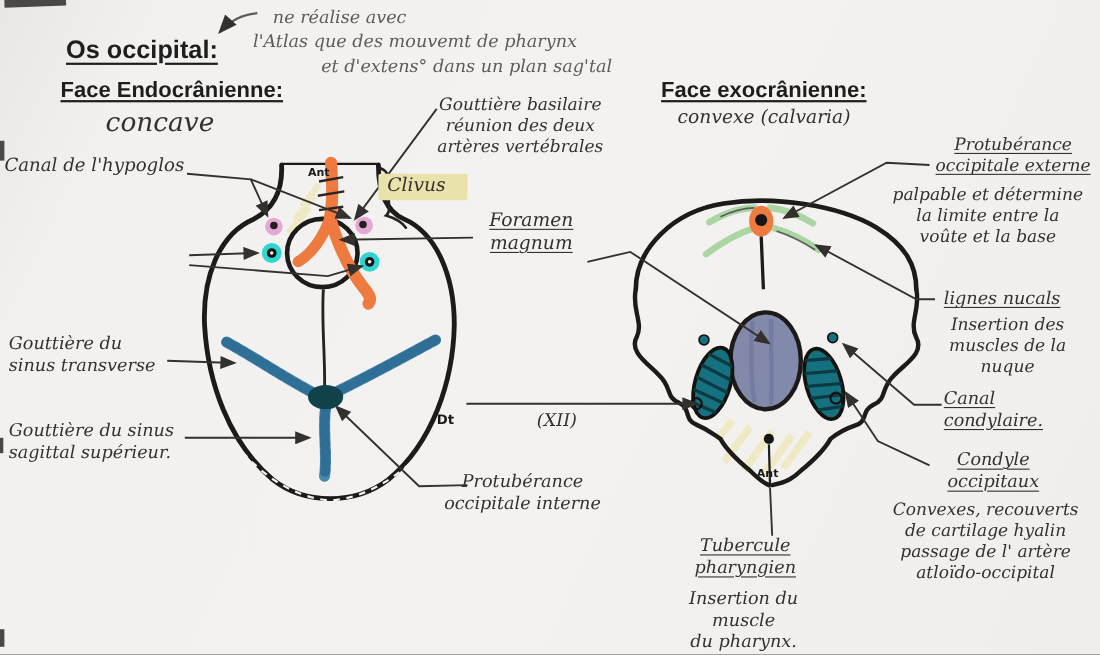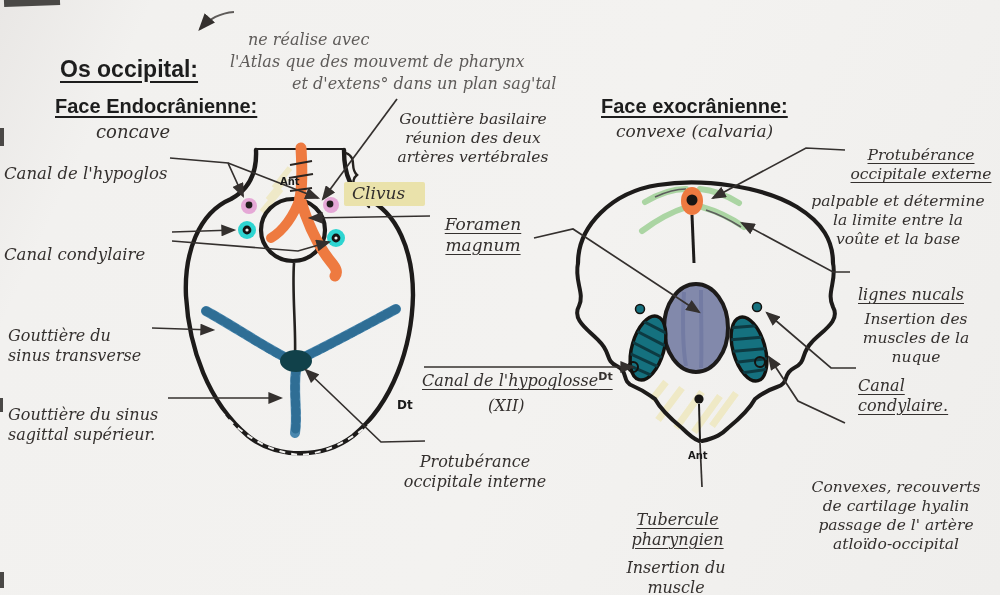--- a/index.html
+++ b/index.html
@@ -2,21 +2,21 @@
 <html style="--ink: #34302e; --pencil: #5e5b59; --orange: #ee7a40; --highlight: #eae2ab; --paleyellow: #efe9c4; --green: #a4d29b; --sinusblue: #4a87ae; --sinusdark: #2f6e95; --fmblue: #8289ab; --teal: #15717f; --darkteal: #11414a; --pink: #e5a8d6; --cyan: #2ed5d1; --paper: #f2f1ef;"><head>
 <meta charset="utf-8">
 <style>
   html,body{margin:0;padding:0;background:#888;}
   #page{
     position:relative;width:1000px;height:595px;overflow:hidden;
     background:
       linear-gradient(115deg, #e9e7e5 0%, #f2f1ef 12%, #f3f2f0 55%, #efeeec 100%);
     font-family:"Liberation Sans", sans-serif;
   }
-  .abs{position:absolute;margin-top:24px;}
+  .abs{position:absolute;}
   .printed{font-family:"Liberation Sans", sans-serif;color:#1d1d1d;}
   .hw{
     font-family:"DejaVu Serif", serif;font-style:italic;
     color:var(--ink);white-space:pre-line;line-height:1.22;
   }
   .pencil{color:var(--pencil);}
   .ul{text-decoration:underline;text-underline-offset:3px;text-decoration-thickness:1.4px;}
   .ctr{text-align:center;}
   .title{font-size:23px;font-weight:bold;text-decoration:underline;text-underline-offset:4px;}
   .heading{font-size:20px;font-weight:600;text-decoration:underline;text-underline-offset:3px;}
@@ -196,59 +196,59 @@
       <path d="M700,443 L702,487"></path>
       <path d="M845,150 L806,148 L713,198" marker-end="url(#arr)"></path>
       <path d="M850,272 L833,272 L742,223" marker-end="url(#arr)"></path>
       <path d="M856,368 L831,368 L767,313" marker-end="url(#arr)"></path>
       <path d="M845,423 L798,401 L769,357" marker-end="url(#arr)"></path>
     </g>
   </svg>
 
   <div class="abs printed title" style="left:60px;top:32px;">Os occipital:</div>
   <div class="abs printed heading" style="left:55px;top:71px;">Face Endocrânienne:</div>
-  <div class="abs hw" style="left:96px;top:97px;font-size:18px;">concave</div>
+  <div class="abs hw" style="left:96px;top:97px;font-size:24px;">concave</div>
   <div class="abs printed heading" style="left:601px;top:71px;">Face exocrânienne:</div>
   <div class="abs hw" style="left:616px;top:97px;font-size:17px;">convexe (calvaria)</div>
 
   <div class="abs hw pencil" style="left:248px;top:6px;font-size:16px;">ne réalise avec</div>
   <div class="abs hw pencil" style="left:230px;top:28px;font-size:16px;">l'Atlas que des mouvemt de pharynx</div>
   <div class="abs hw pencil" style="left:292px;top:50px;font-size:16px;">et d'extens° dans un plan sag'tal</div>
 
   <div class="abs hw ctr" style="left:393px;top:86px;width:160px;font-size:15.5px;">Gouttière basilaire
 réunion des deux
 artères vertébrales</div>
   <div class="abs hw hl" style="left:344px;top:158px;font-size:17px;">Clivus</div>
   <div class="abs hw" style="left:4px;top:140px;font-size:16.5px;font-style:italic;">Canal de l'hypoglos</div>
-  <div class="abs hw" style="left:4px;top:221px;font-size:16.5px;">Canal condylaire</div>
   <div class="abs hw" style="left:8px;top:302px;font-size:16px;">Gouttière du
 sinus transverse</div>
   <div class="abs hw" style="left:8px;top:381px;font-size:16px;">Gouttière du sinus
 sagittal supérieur.</div>
   <div class="abs hw ctr" style="left:390px;top:428px;width:170px;font-size:16px;">Protubérance
 occipitale interne</div>
   <div class="abs tiny" style="left:280px;top:152px;">Ant</div>
   <div class="abs tiny" style="left:397px;top:374px;font-size:12px;">Dt</div>
 
   <div class="abs hw ul ctr" style="left:428px;top:190px;width:110px;font-size:17px;">Foramen
 magnum</div>
-  <div class="abs hw ul" style="left:422px;top:346px;font-size:16px;"><span>Canal de l'hypoglosse</span><sup class="dt">Dt</sup></div>
   <div class="abs hw" style="left:488px;top:372px;font-size:16px;">(XII)</div>
 
   <div class="abs hw ul ctr" style="left:845px;top:122px;width:152px;font-size:15.5px;">Protubérance
 occipitale externe</div>
   <div class="abs hw ctr" style="left:798px;top:168px;width:200px;font-size:15.5px;">palpable et détermine
 la limite entre la
 voûte et la base</div>
   <div class="abs hw ul" style="left:858px;top:261px;font-size:16px;">lignes nucals</div>
   <div class="abs hw ctr" style="left:850px;top:286px;width:132px;font-size:15.5px;">Insertion des
 muscles de la
 nuque</div>
   <div class="abs hw ul" style="left:858px;top:352px;font-size:16px;text-decoration:underline;">Canal
 condylaire.</div>
+  <div class="abs hw ul ctr" style="left:843px;top:408px;width:120px;font-size:16px;">Condyle
+occipitaux</div>
   <div class="abs hw ctr" style="left:796px;top:454px;width:200px;font-size:15.5px;">Convexes, recouverts
 de cartilage hyalin
 passage de l' artère
 atloïdo-occipital</div>
   <div class="abs hw ul ctr" style="left:615px;top:486px;width:125px;font-size:16px;">Tubercule
 pharyngien</div>
   <div class="abs hw ctr" style="left:596px;top:534px;width:160px;font-size:16px;">Insertion du muscle
 du pharynx.</div>
   <div class="abs tiny" style="left:688px;top:426px;">Ant</div>
 

